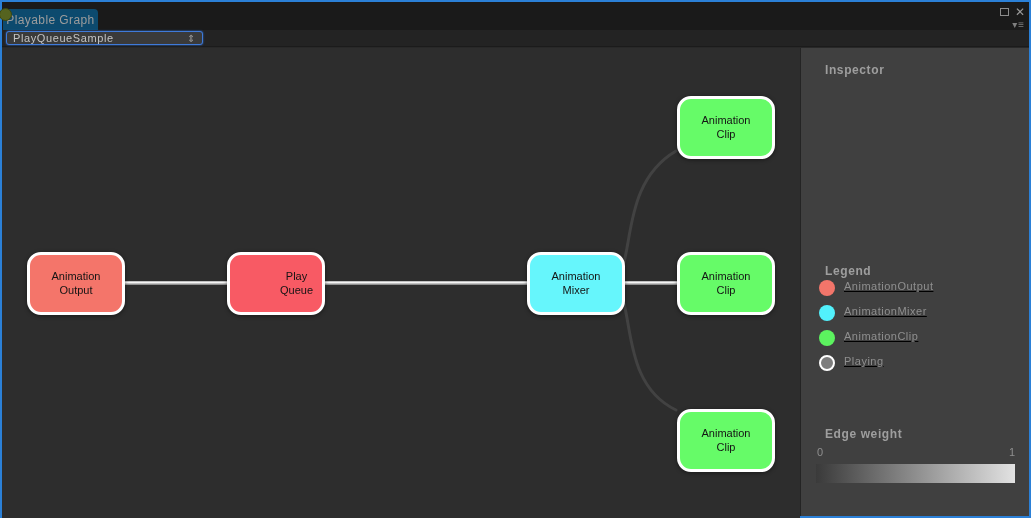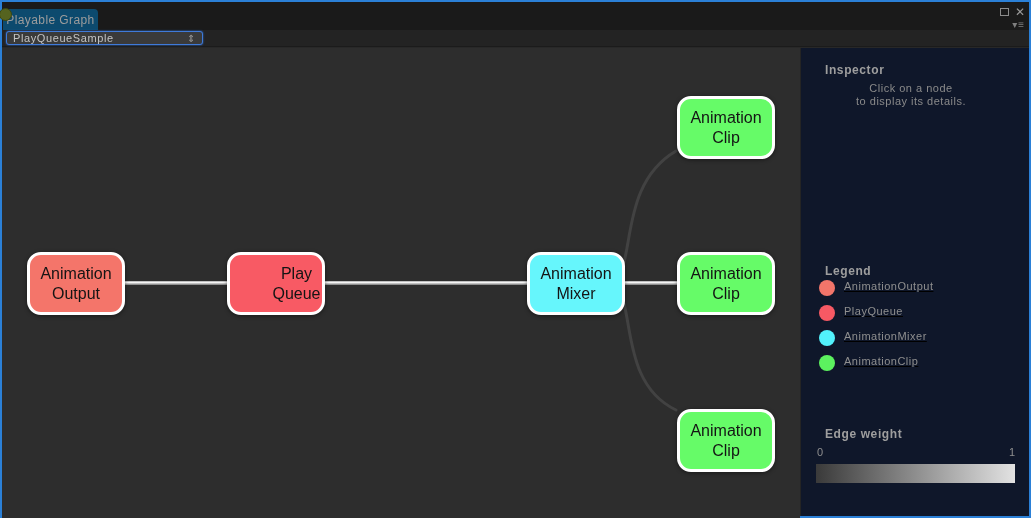--- a/index.html
+++ b/index.html
@@ -37,33 +37,33 @@
     display:flex; align-items:center; padding:0 6px;
   }
   .dropdown .arrows { margin-left:auto; color:#9a9a9a; font-size:10px; }
   
   .graph { position:absolute; left:0; top:46px; width:798px; height:470px; background:#2d2d2d; }
   .edges { position:absolute; left:0; top:0; }
   .node {
     position:absolute; width:98px; height:63px;
     border:3px solid #ffffff; border-radius:14px;
     box-shadow:0 1px 4px rgba(0,0,0,.45);
-    color:#141414; font-size:16px; line-height:1.25; text-align:center;
+    color:#141414; font-size:11px; line-height:1.25; text-align:center;
     display:flex; align-items:center; justify-content:center;
     white-space:pre-line;
   }
   .node-output { left:25px; top:204px; }
   .node-queue  { left:225px; top:204px; }
   .node-mixer  { left:525px; top:204px; }
   .node-clip1  { left:675px; top:48px; }
   .node-clip2  { left:675px; top:204px; }
   .node-clip3  { left:675px; top:361px; }
   
   .sidebar { position:absolute; left:798px; top:46px; right:0; bottom:0;
-    background:#0f172a; border-left:1px solid #242424; }
+    background:#404040; border-left:1px solid #242424; }
   .panel-title { position:absolute; left:24px; color:#9e9e9e; font-size:12px;
     font-weight:bold; letter-spacing:.6px; }
   .inspector-title { top:15px; }
   .inspector-hint { position:absolute; left:0; right:8px; top:34px; text-align:center;
     color:#8a8a8a; font-size:11px; letter-spacing:.5px; line-height:13px; }
   .legend-title { top:216px; }
   .legend-items { position:absolute; left:18px; top:232px; }
   .legend-row { display:flex; align-items:flex-start; height:25px;text-decoration:underline; }
   .legend-dot { width:16px; height:16px; border-radius:50%; flex:0 0 16px; }
   .legend-dot.ringed { border:2px solid #ffffff; }
@@ -131,42 +131,38 @@
 Clip</div>
     <div class="node node-clip2" style="background-color: rgb(102, 251, 104);">Animation
 Clip</div>
     <div class="node node-clip3" style="background-color: rgb(102, 251, 104);">Animation
 Clip</div>
   </div>
 
   <div class="sidebar">
 
     <div class="panel-title inspector-title">Inspector</div>
-    <div class="inspector-hint">
-      <div>Click on a node</div>
-      <div>to display its details.</div>
-    </div>
 
     <div class="panel-title legend-title">Legend</div>
     <div class="legend-items">
       <div class="legend-row">
         <span class="legend-dot" style="background-color: rgb(242, 117, 106);"></span>
         <span class="legend-label">AnimationOutput</span>
       </div>
       <div class="legend-row">
-        <span class="legend-dot" style="background-color: rgb(247, 89, 100);"></span>
-        <span class="legend-label">PlayQueue</span>
-      </div>
-      <div class="legend-row">
         <span class="legend-dot" style="background-color: rgb(82, 241, 252);"></span>
         <span class="legend-label">AnimationMixer</span>
       </div>
       <div class="legend-row">
         <span class="legend-dot" style="background-color: rgb(92, 242, 95);"></span>
         <span class="legend-label">AnimationClip</span>
+      </div>
+      <div class="legend-row">
+        <span class="legend-dot ringed" style="background-color: rgb(125, 125, 125);"></span>
+        <span class="legend-label">Playing</span>
       </div>
     </div>
 
     <div class="panel-title edgeweight-title">Edge weight</div>
     <div class="edgeweight-scale">
       <span>0</span>
       <span>1</span>
     </div>
     <div class="edgeweight-bar"></div>
 

